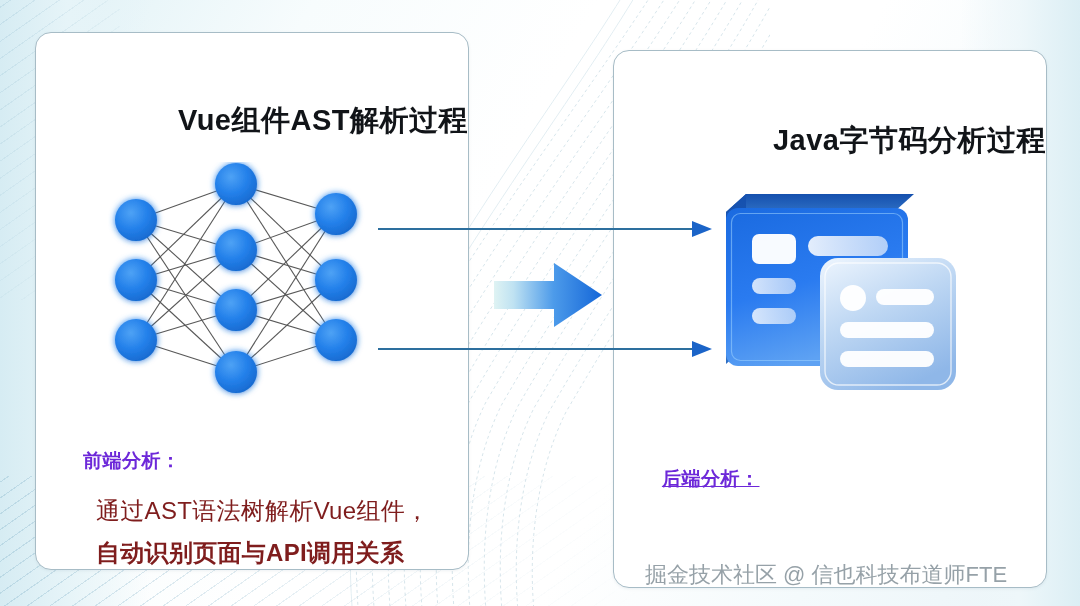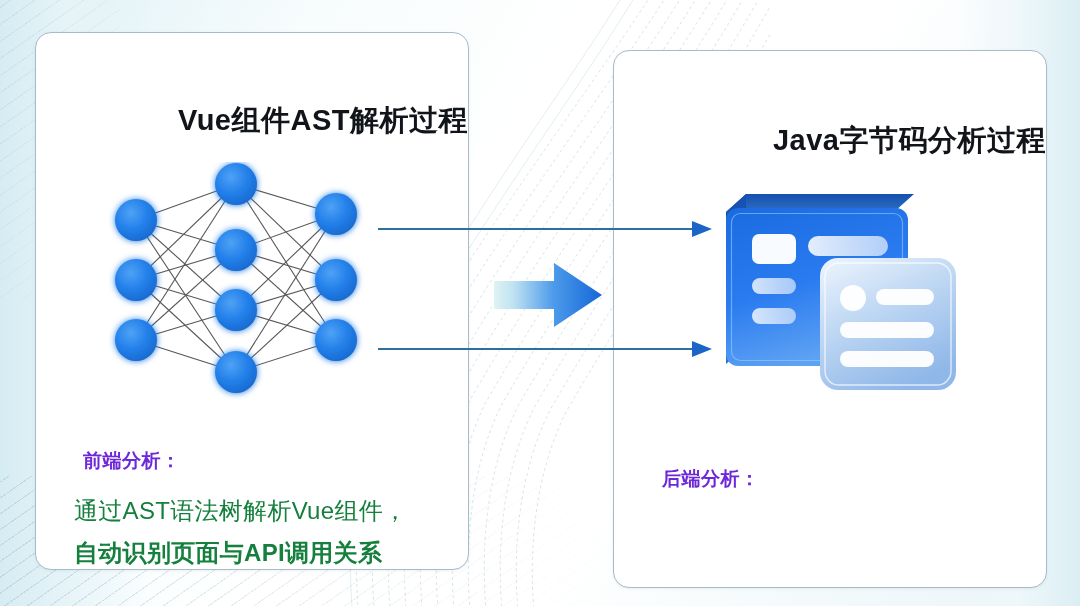--- a/index.html
+++ b/index.html
@@ -67,24 +67,24 @@
   .card-title{
     position:absolute;left:0;right:0;top:68px;text-align:right;
     font-size:29px;font-weight:700;color:#111418;letter-spacing:.5px;
   }
   #card-right .card-title{top:70px;}
 
   .sub-label{
     position:absolute;left:47px;top:415px;
     font-size:19px;font-weight:700;color:#6d28d9;letter-spacing:.5px;
   }
-  #card-right .sub-label{left:48px;}
+  #card-right .sub-label{left:48px;text-decoration:underline;}
   .body-line{
-    position:absolute;left:38px;
-    font-size:24px;color:#15803d;letter-spacing:.3px;white-space:nowrap;
+    position:absolute;left:60px;
+    font-size:24px;color:#7f1d1d;letter-spacing:.3px;white-space:nowrap;
   }
   .body-line.l1{top:462px;}
   .body-line.l2{top:504px;font-weight:bold;}
 
   
   .nn{position:absolute;left:108px;top:162px;width:260px;height:240px;}
   .nn svg{display:block;}
 
   
   .cards-icon{position:absolute;left:700px;top:168px;width:300px;height:240px;}
@@ -284,14 +284,15 @@
           <stop offset="0%" stop-color="#dff3f3"></stop>
           <stop offset="18%" stop-color="#bfe2f2"></stop>
           <stop offset="55%" stop-color="#4d9bea"></stop>
           <stop offset="100%" stop-color="#1466d8"></stop>
         </linearGradient>
       </defs>
       <path d="M 2 22 L 62 22 L 62 4 L 110 36 L 62 68 L 62 50 L 2 50 Z" fill="url(#bigArrowG)"></path>
     </svg>
   </div>
 
+  <div class="wm-foot">掘金技术社区 @ 信也科技布道师FTE</div>
 
 </div>
 
 </body></html>

